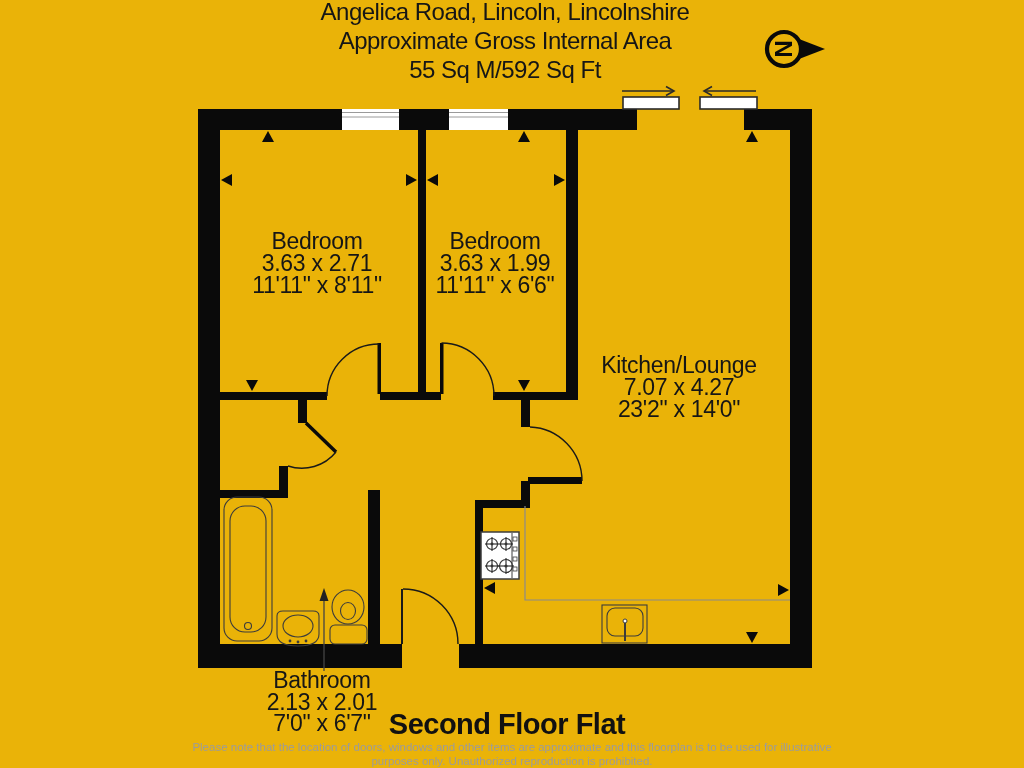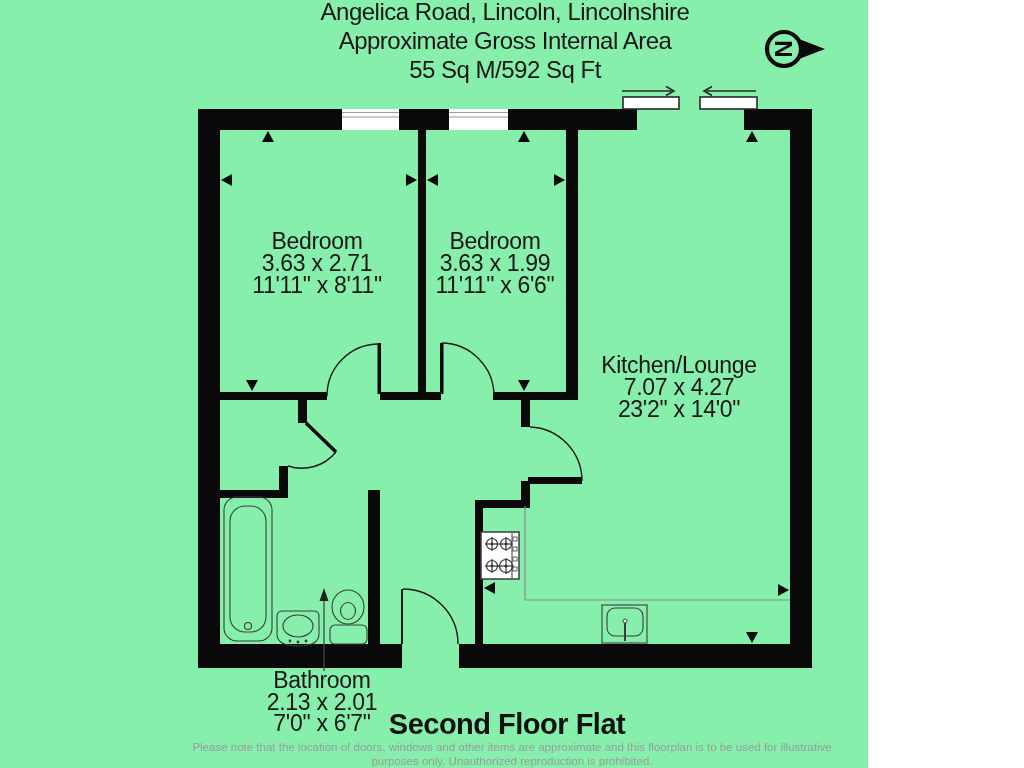--- a/index.html
+++ b/index.html
@@ -1,17 +1,17 @@
 <!DOCTYPE html>
 <html><head>
 <meta charset="utf-8">
 <style>
   html,body{margin:0;padding:0;background:#ffffff;}
   .canvas{
-    position:relative;width:868px;height:768px;background:#86efac;
+    position:relative;width:1024px;height:768px;background:#eab308;
     font-family:"Liberation Sans", sans-serif;overflow:hidden;
   }
   svg{position:absolute;left:0;top:0;}
   .wall{fill:#0a0a0a;stroke:none;}
   .leaf{fill:#0a0a0a;}
   .arc{fill:none;stroke:#1a1a1a;stroke-width:1.4;}
   .fixture{fill:#ffffff;stroke:#3c3c3c;stroke-width:1.5;}
   .fixture-thin{fill:none;stroke:#3c3c3c;stroke-width:1.1;}
   .counter{fill:none;stroke:#8a8a8a;stroke-width:1.2;}
   .glazing{stroke:#9a9a9a;stroke-width:1;}

